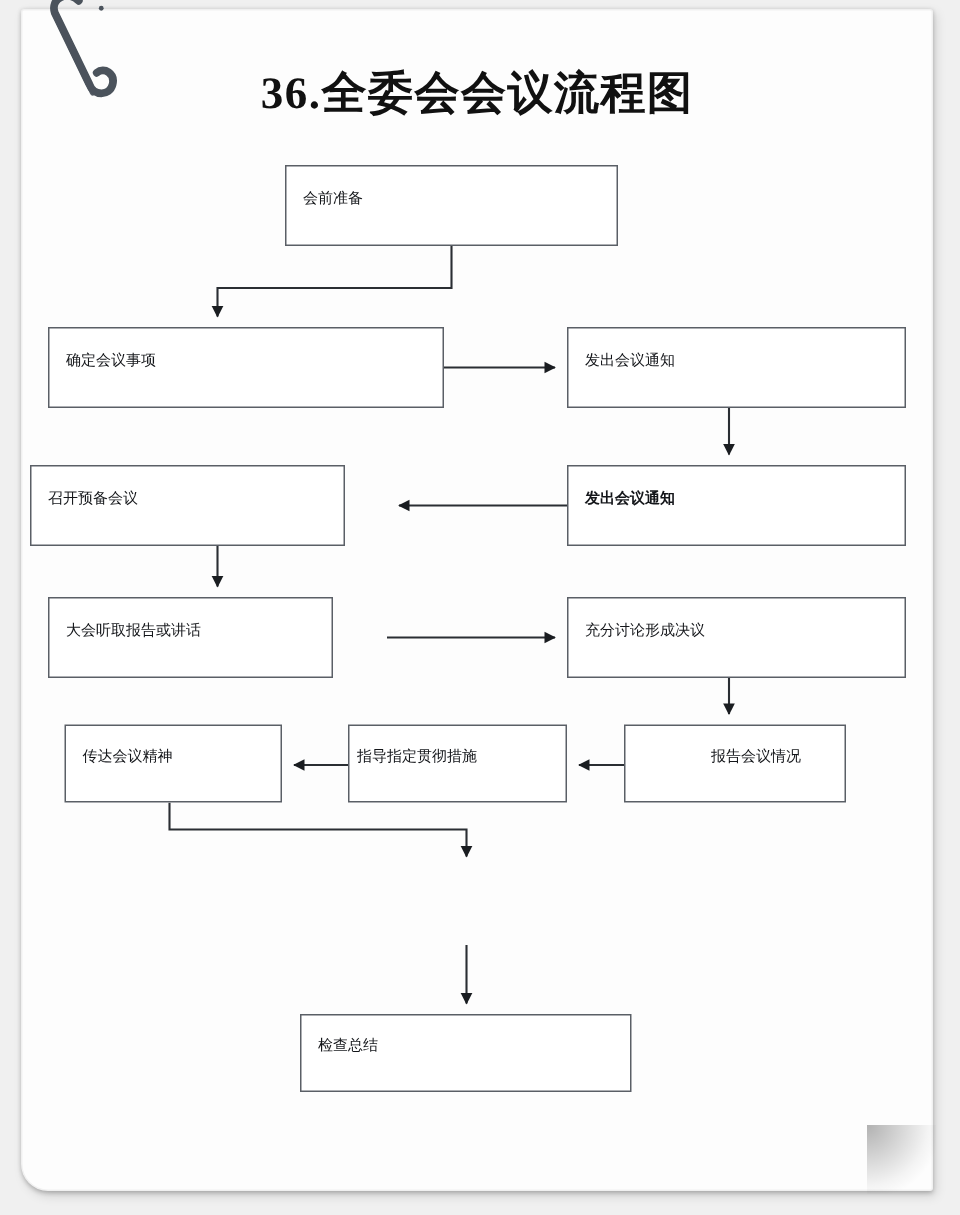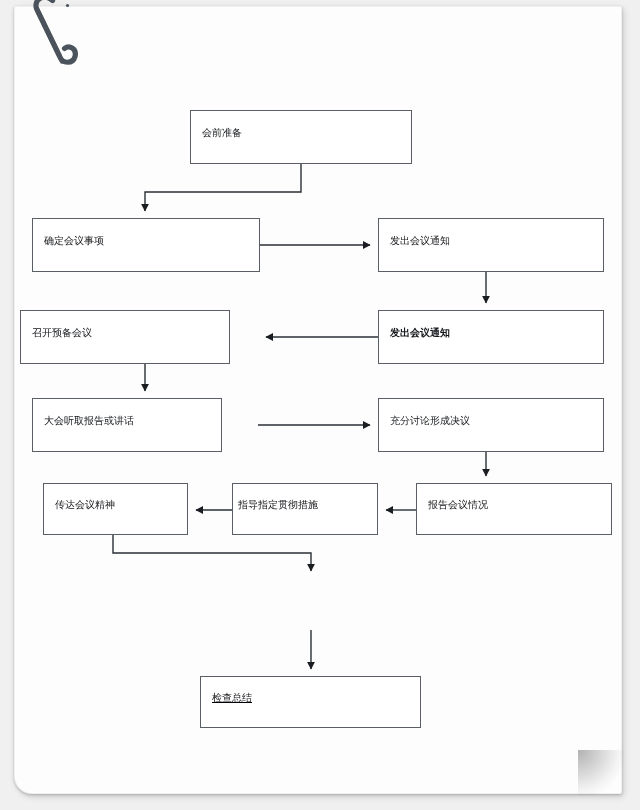--- a/index.html
+++ b/index.html
@@ -117,20 +117,21 @@
 </style>
 </head>
 <body>
 
 <div id="page-root">
 
   <div class="sheet">
     <div class="sheet-inner-edge"></div>
     <div class="corner-curl"></div>
 
+    <div class="title">36.全委会会议流程图</div>
 
     <div class="flow">
 
       <svg width="608" height="788">
         <defs>
           <marker id="ar-down" markerWidth="9" markerHeight="9" refX="4.5" refY="7.6" orient="0" markerUnits="userSpaceOnUse">
             <path d="M0.6,0.6 L8.4,0.6 L4.5,8.2 Z" fill="#1a1d21"></path>
           </marker>
           <marker id="ar-right" markerWidth="9" markerHeight="9" refX="7.6" refY="4.5" orient="0" markerUnits="userSpaceOnUse">
             <path d="M0.6,0.6 L8.2,4.5 L0.6,8.4 Z" fill="#1a1d21"></path>
@@ -163,21 +164,21 @@
           <path d="M99,529 L99,547 L297,547 L297,565" marker-end="url(#ar-down)"></path>
 
           <path d="M297,624 L297,663" marker-end="url(#ar-down)"></path>
         </g>
       </svg>
 
       <div class="node" style="left:176px;top:104px;width:222px;height:54px;">
         <span class="node-label">会前准备</span>
       </div>
 
-      <div class="node" style="left:18px;top:212px;width:228px;height:54px;">
+      <div class="node" style="left:18px;top:212px;width:264px;height:54px;">
         <span class="node-label">确定会议事项</span>
       </div>
 
       <div class="node" style="left:364px;top:212px;width:226px;height:54px;">
         <span class="node-label">发出会议通知</span>
       </div>
 
       <div class="node" style="left:6px;top:304px;width:210px;height:54px;">
         <span class="node-label">召开预备会议</span>
       </div>
@@ -195,26 +196,26 @@
       </div>
 
       <div class="node" style="left:364px;top:392px;width:226px;height:54px;">
         <span class="node-label">充分讨论形成决议</span>
       </div>
 
       <div class="node" style="left:218px;top:477px;width:146px;height:52px;">
         <span class="node-label" style="padding-left:5px;">指导指定贯彻措施</span>
       </div>
 
-      <div class="node" style="left:402px;top:477px;width:196px;height:52px;">
+      <div class="node" style="left:402px;top:477px;width:148px;height:52px;padding-left:46px;">
         <span class="node-label">报告会议情况</span>
       </div>
 
 
-      <div class="node" style="left:186px;top:670px;width:221px;height:52px;text-decoration:underline;">
+      <div class="node" style="left:186px;top:670px;width:221px;height:52px;">
         <span class="node-label">检查总结</span>
       </div>
 
     </div>
   </div>
 
   <svg class="paperclip" viewBox="0 0 70 86">
     <g fill="none" stroke="#4b535c" stroke-width="5.2" stroke-linecap="round" stroke-linejoin="round">
       <path d="M30.5,6.5
                C22,-1 11.5,5.5 14.5,14.5

